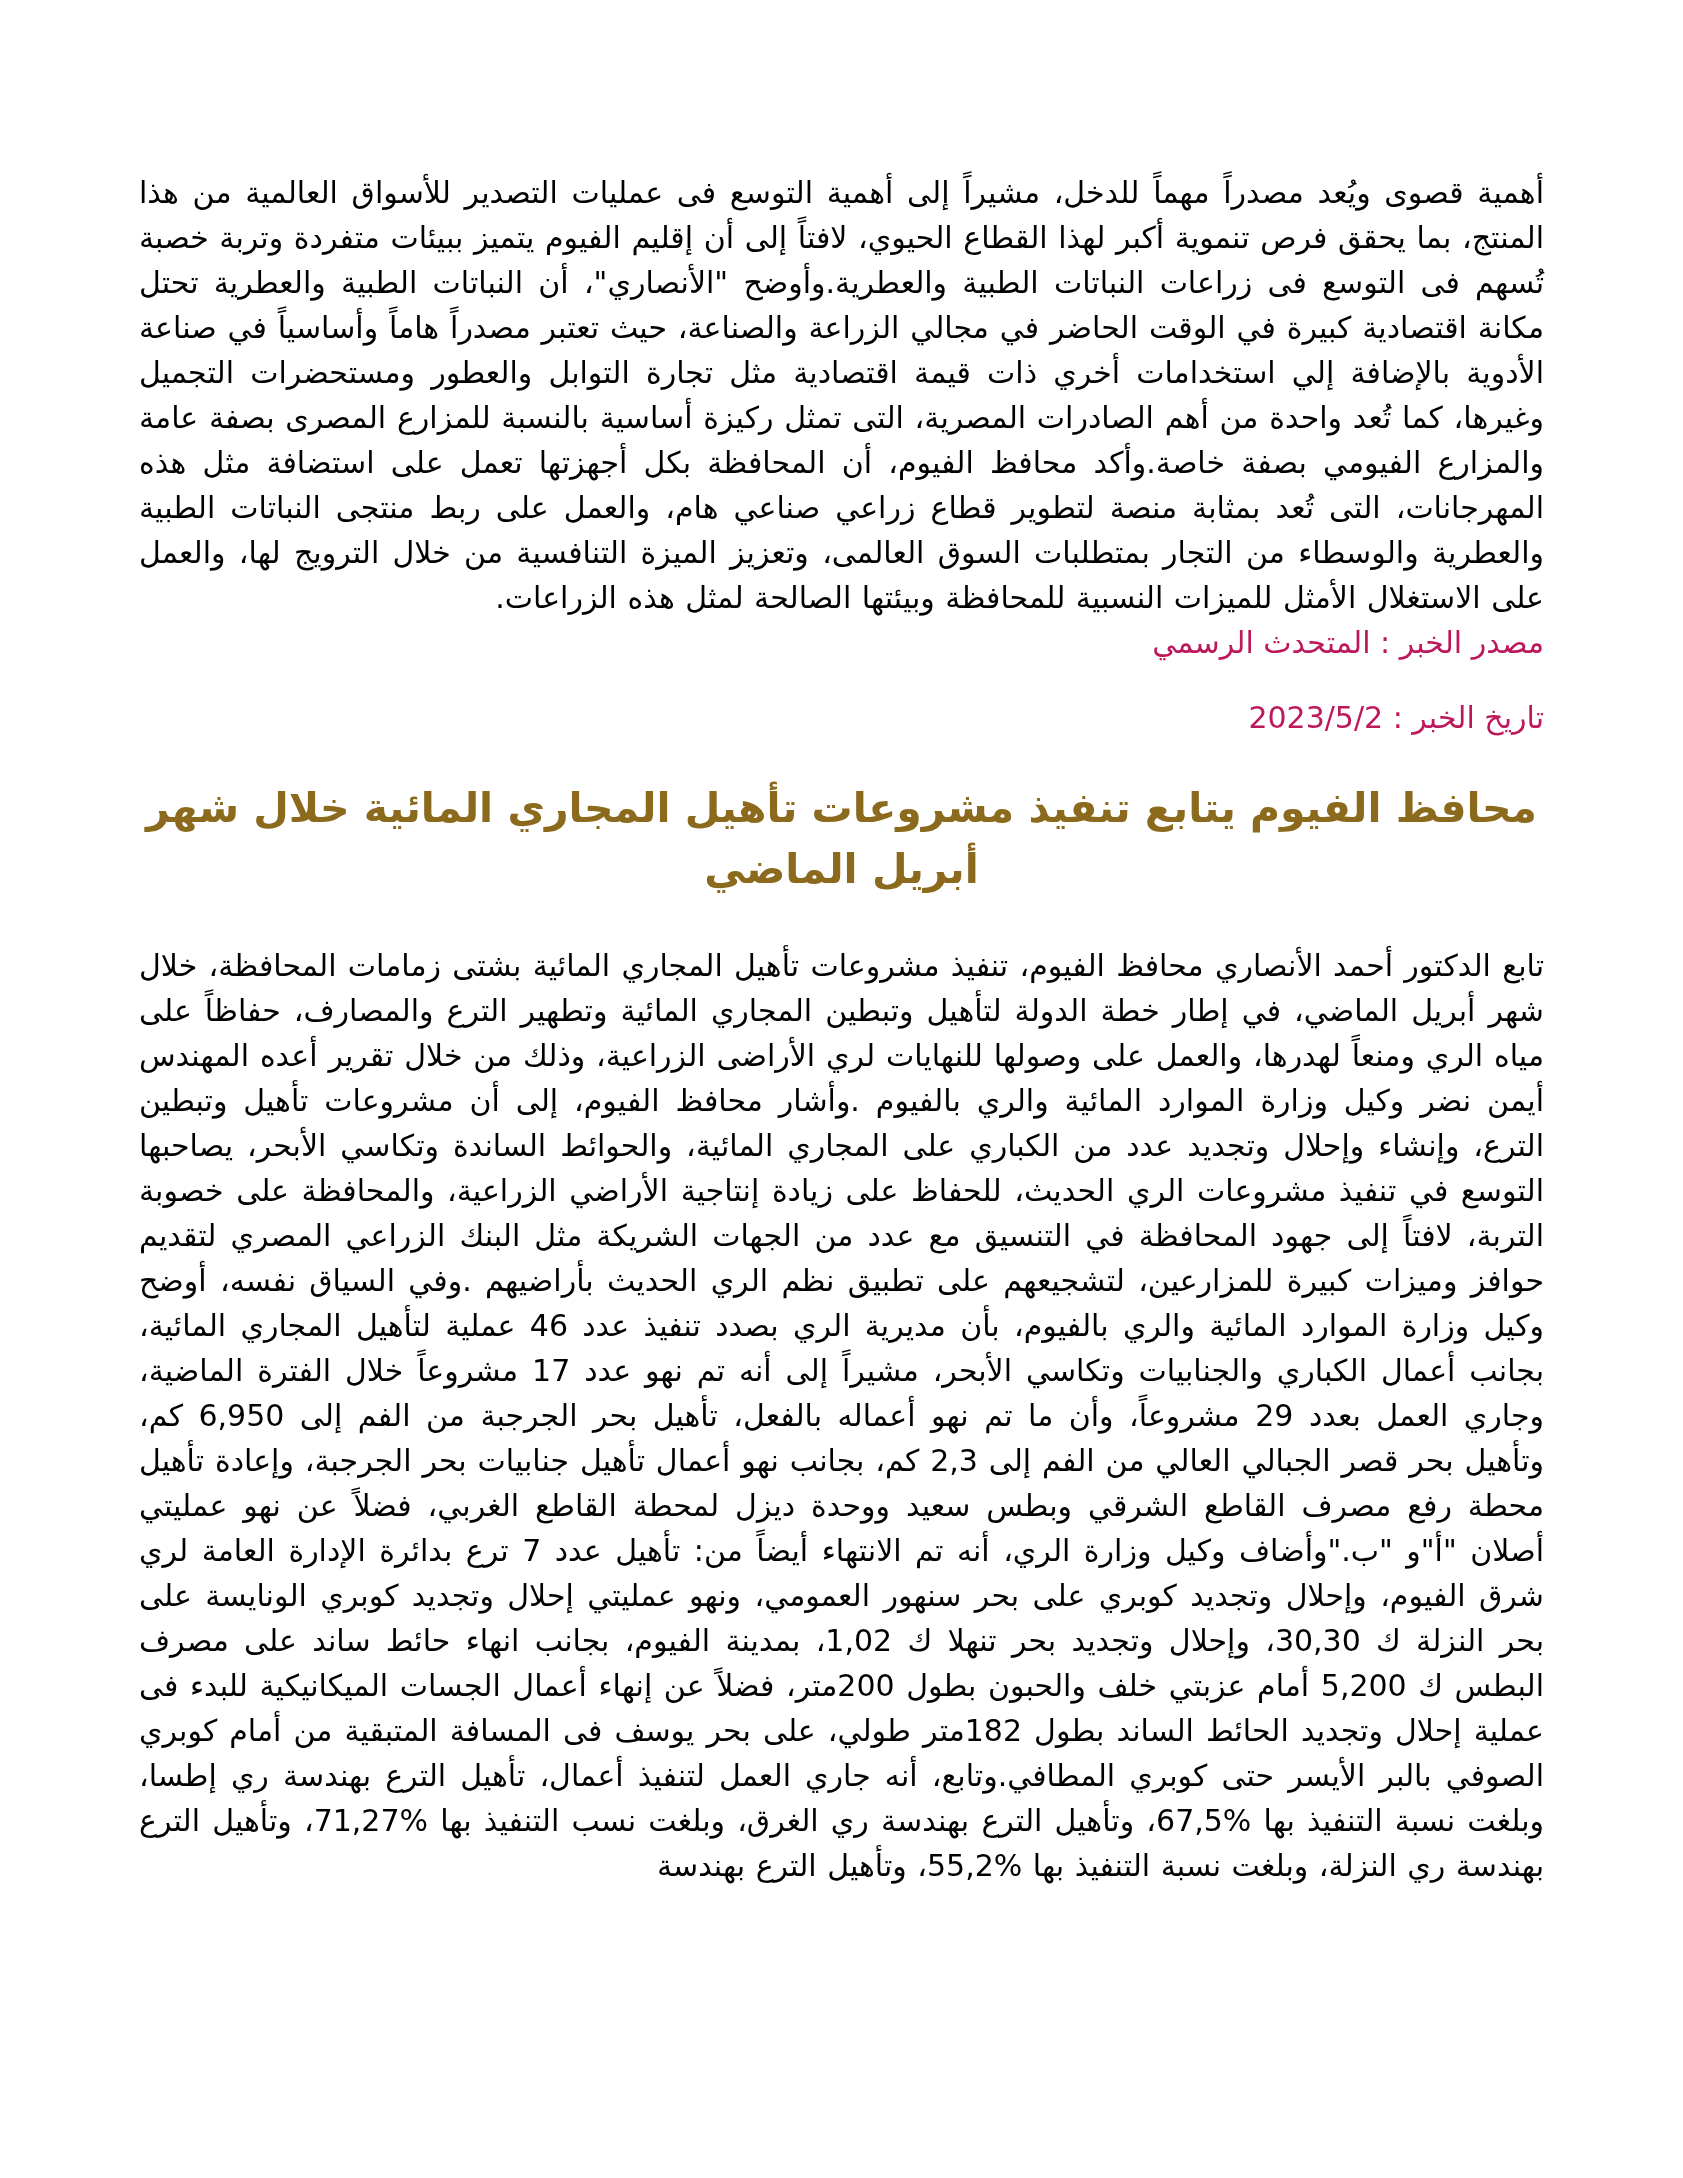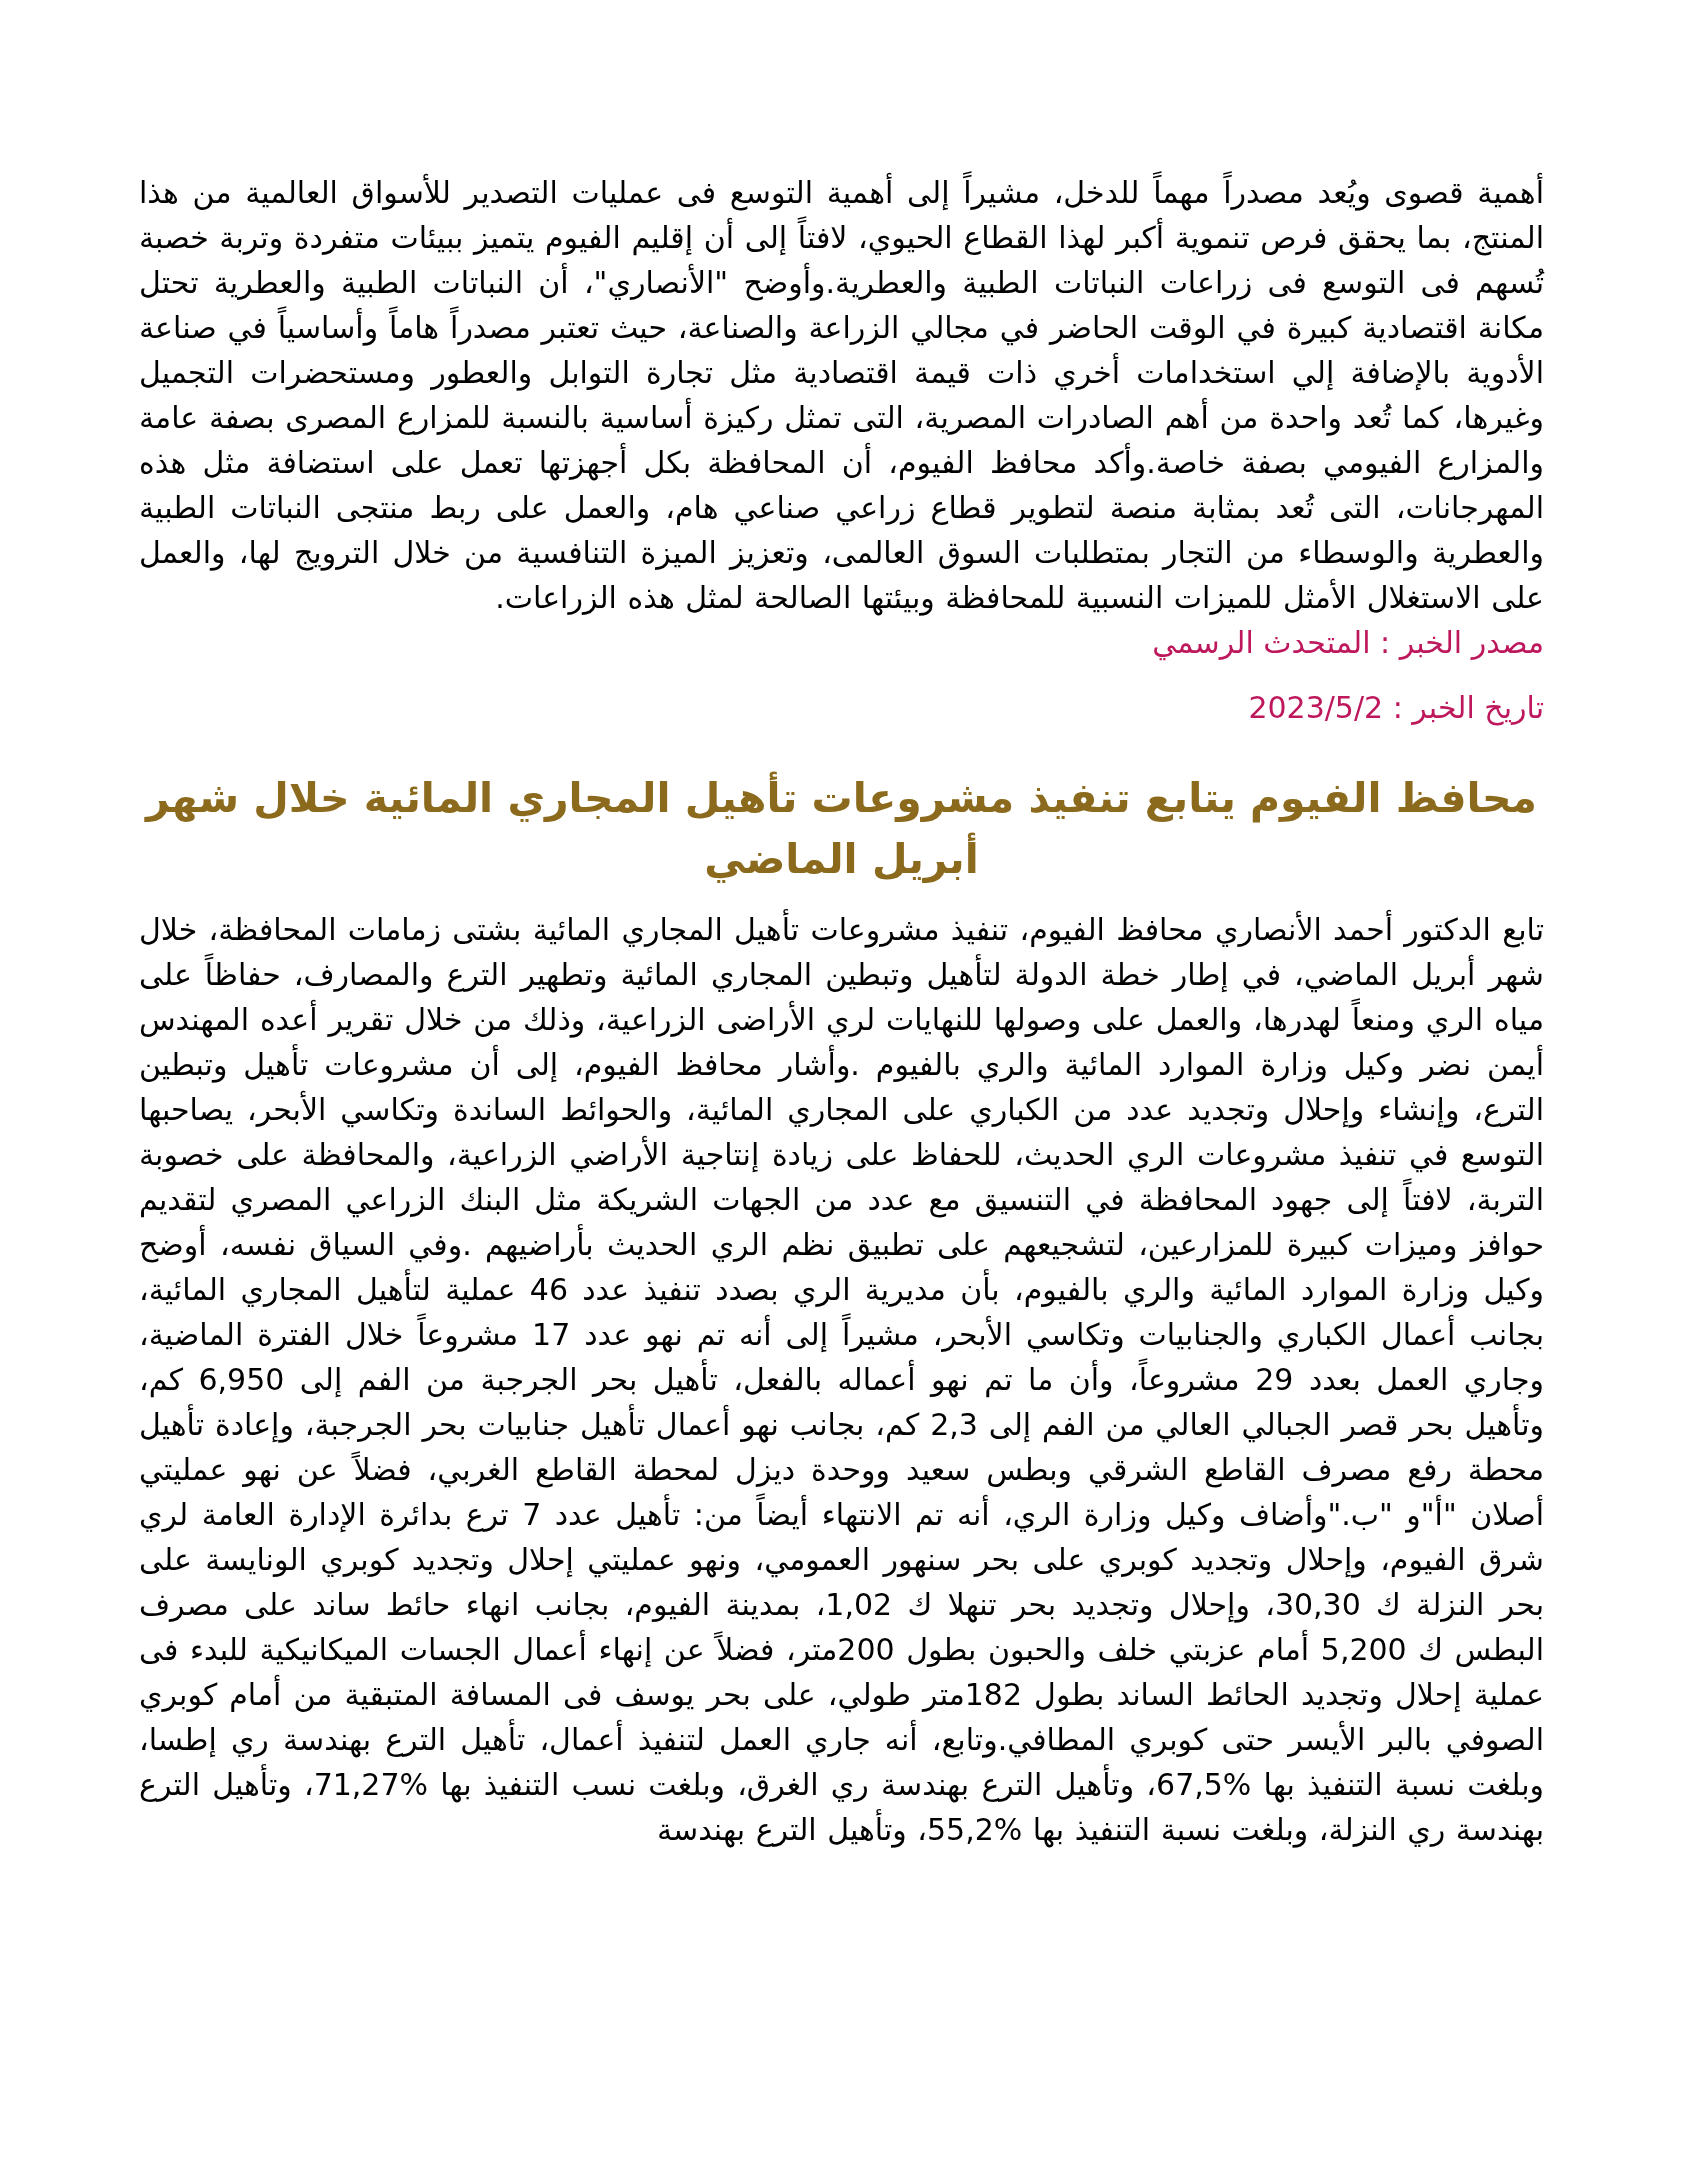--- a/index.html
+++ b/index.html
@@ -32,25 +32,25 @@
     word-spacing: 1px;
   }
   .meta-line {
     margin: 0;
     font-size: 30px;
     line-height: 45px;
     text-align: right;
     color: #be185d;
   }
   .date-line {
-    margin-top: 20px;
+    margin-top: 30px;
     text-align: right;
   }
   .headline {
-    margin: 38px 0 17px 0;
+    margin: 38px 0 43px 0;
     font-size: 41px;
     font-weight: bold;
     line-height: 61px;
     text-align: center;
     color: #8b6a1d;
   }
 </style>
 </head>
 <body>
 

